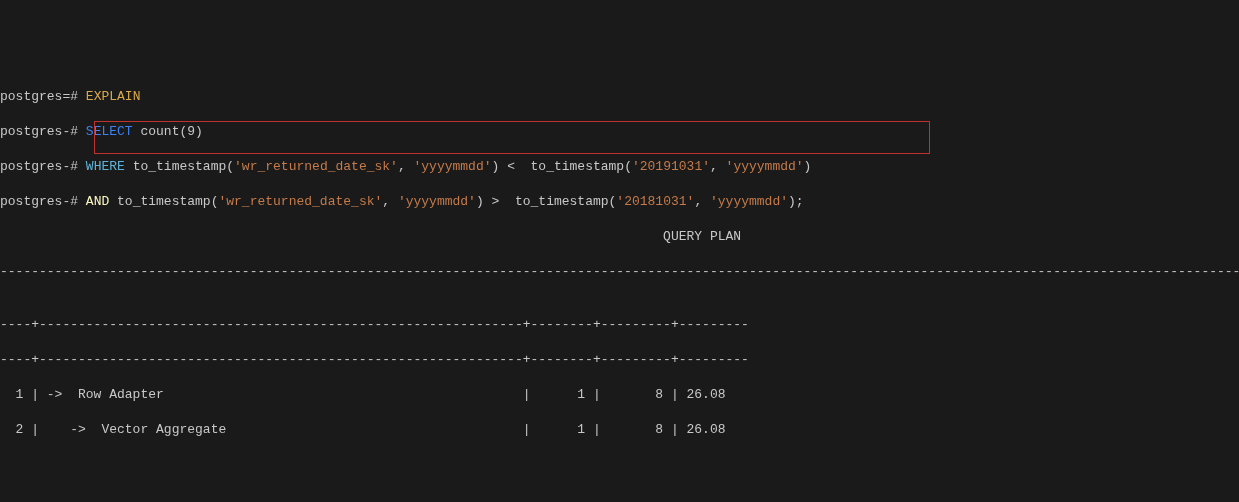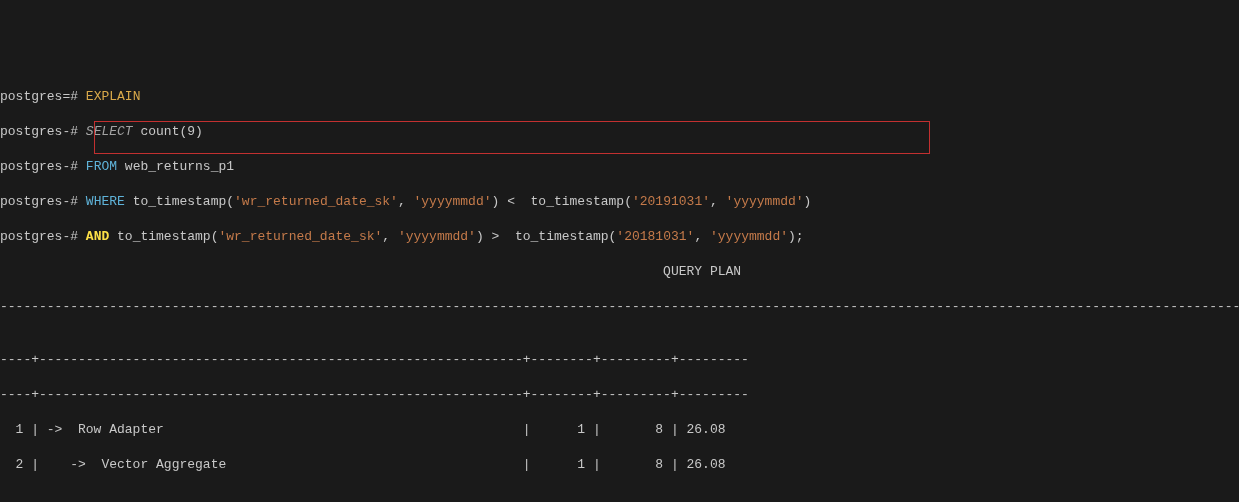--- a/index.html
+++ b/index.html
@@ -10,42 +10,41 @@
     font-size: 13px;
     line-height: 1.35;
     width: 1239px;
     height: 502px;
     overflow: hidden;
     white-space: pre;
   }
   .line { display: block; }
   .prompt { color: #c8c8c8; }
   .kw-explain { color: #d9a94a; }
-  .kw-select { color: #a3a3a3; font-style: italic; }
+  .kw-select { color: #3b82f6; }
   .kw-from { color: #5fb3d9; }
   .kw-where { color: #5fb3d9; }
-  .kw-and { color: #fde047; font-weight: bold; }
+  .kw-and { color: #fef9c3; }
   .str { color: #c47a4a; }
   .txt { color: #c8c8c8; }
   .redbox {
     position: absolute;
     border: 1px solid #c23030;
     pointer-events: none;
   }
   .container { position: relative; width: 1239px; height: 502px; }
 </style>
 </head>
 <body>
 
 
 
 <div class="container">
 <span class="line"><span class="prompt">postgres=# </span><span class="kw-explain">EXPLAIN</span></span>
 <span class="line"><span class="prompt">postgres-# </span><span class="kw-select">SELECT</span><span class="txt"> count(9)</span></span>
-<span class="line"><span class="prompt">postgres-# </span><span class="kw-from">FROM</span><span class="txt"> web_returns_p1</span></span>
 <span class="line"><span class="prompt">postgres-# </span><span class="kw-where">WHERE</span><span class="txt"> to_timestamp(</span><span class="str">'wr_returned_date_sk'</span><span class="txt">, </span><span class="str">'yyyymmdd'</span><span class="txt">)</span><span class="txt"> &lt;  </span><span class="txt">to_timestamp(</span><span class="str">'20191031'</span><span class="txt">, </span><span class="str">'yyyymmdd'</span><span class="txt">)</span></span>
 <span class="line"><span class="prompt">postgres-# </span><span class="kw-and">AND</span><span class="txt"> to_timestamp(</span><span class="str">'wr_returned_date_sk'</span><span class="txt">, </span><span class="str">'yyyymmdd'</span><span class="txt">)</span><span class="txt"> &gt;  </span><span class="txt">to_timestamp(</span><span class="str">'20181031'</span><span class="txt">, </span><span class="str">'yyyymmdd'</span><span class="txt">)</span><span class="txt">;</span></span>
 <span class="line">                                                                                     QUERY PLAN</span>
 <span class="line">----------------------------------------------------------------------------------------------------------------------------------------------------------------</span>
 <span class="line"></span>
 <span class="line">----+--------------------------------------------------------------+--------+---------+---------</span>
 <span class="line">----+--------------------------------------------------------------+--------+---------+---------</span>
 <span class="line">  1 | -&gt;  Row Adapter                                              |      1 |       8 | 26.08</span>
 <span class="line">  2 |    -&gt;  Vector Aggregate                                      |      1 |       8 | 26.08</span>
 

